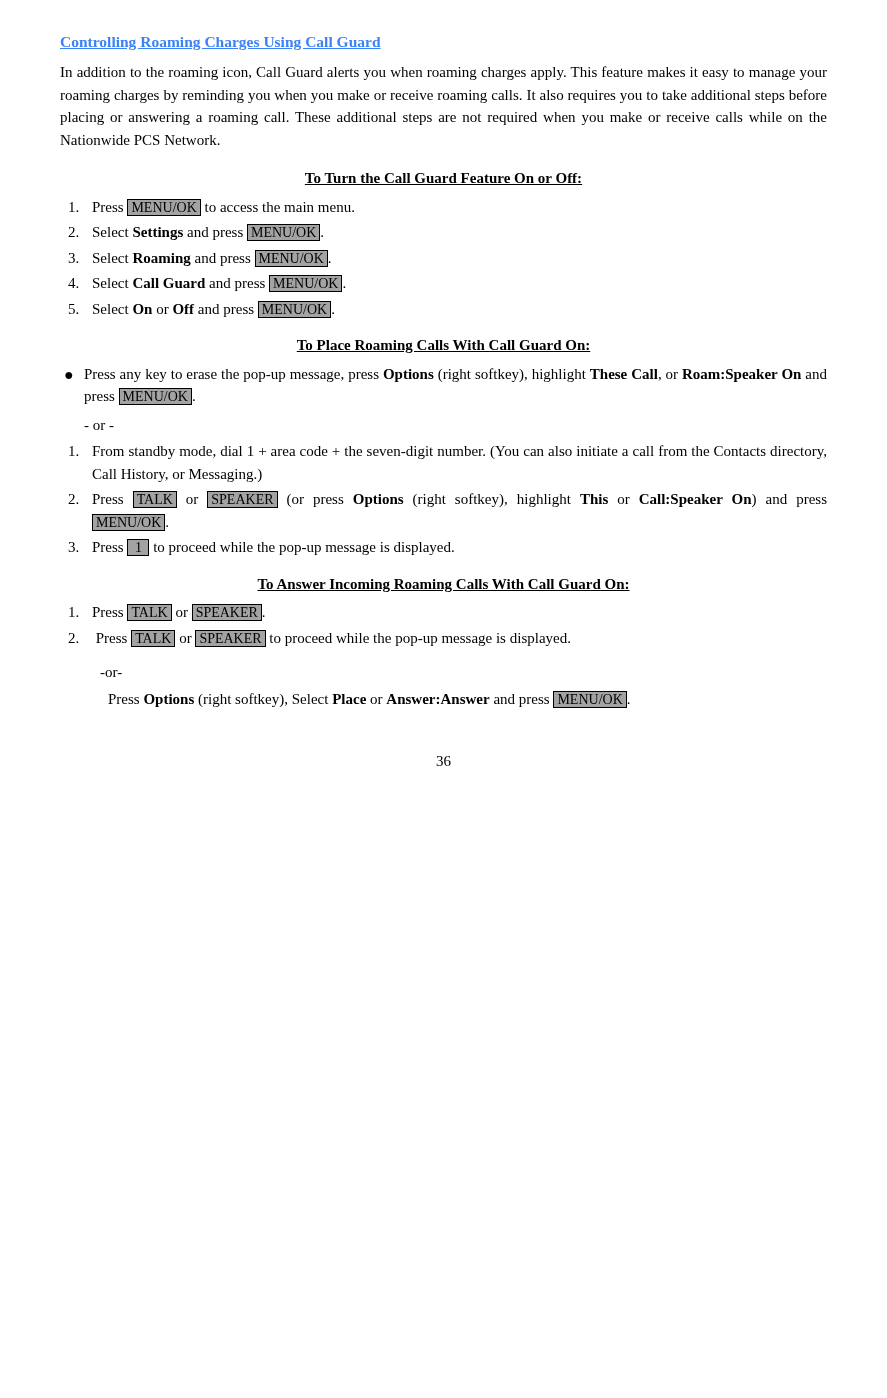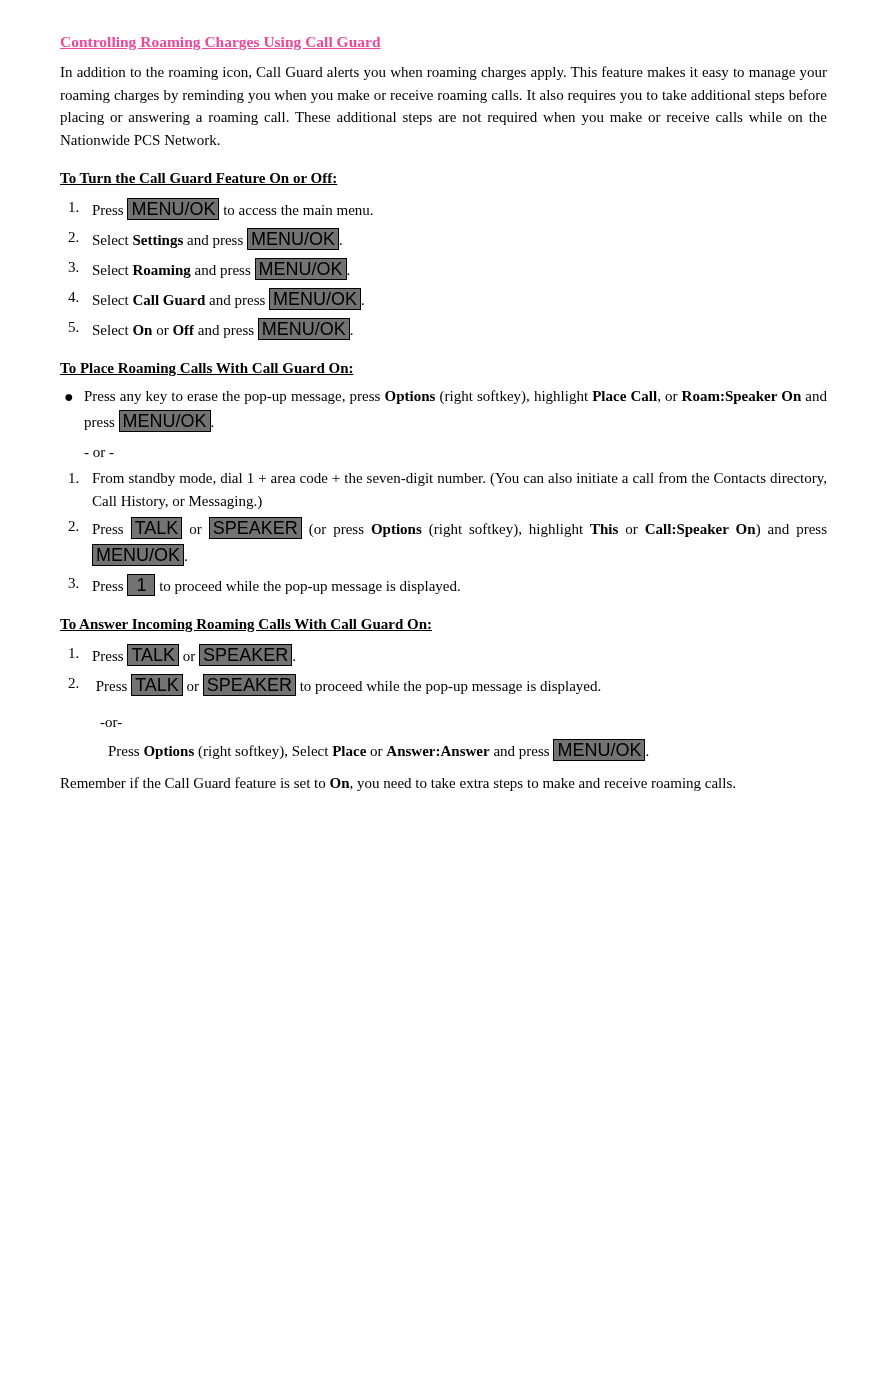--- a/index.html
+++ b/index.html
@@ -15,36 +15,37 @@
       line-height: 1.5;
       color: #000000;
       width: 887px;
       min-height: 1398px;
       padding: 30px 60px 60px 60px;
     }
 
     .page-title {
       font-size: 15.5px;
       font-weight: bold;
-      color: #ec4899;
+      color: #3b82f6;
       text-decoration: underline;
       margin-bottom: 8px;
     }
 
     .intro-para {
       margin-bottom: 16px;
       text-align: justify;
     }
 
     .section-heading {
       font-size: 15px;
       font-weight: bold;
       text-decoration: underline;
       margin-bottom: 6px;
       margin-top: 10px;
+      text-align: center;
     }
 
     .numbered-list {
       list-style: none;
       margin-left: 0;
       margin-bottom: 12px;
     }
 
     .numbered-list li {
       display: flex;
@@ -79,23 +80,23 @@
       padding-left: 4px;
     }
 
     .bullet-list li .content {
       flex: 1;
     }
 
     kbd {
       border: 1px solid #000;
       padding: 0px 3px;
-      font-family: Liberation Sans, sans-serif;
-      font-size: 18px;
-      background: #737373;
+      font-family: Liberation Serif, serif;
+      font-size: 14px;
+      background: #a3a3a3;
     }
 
     .bold {
       font-weight: bold;
     }
 
     .bold-underline {
       font-weight: bold;
     }
 
@@ -159,21 +160,21 @@
         <span class="content">Select <span class="bold-underline">On</span> or <span class="bold-underline">Off</span> and press <kbd>MENU/OK</kbd>.</span>
       </li>
     </ol>
   </div>
 
   <div class="section-block">
     <div class="section-heading">To Place Roaming Calls With Call Guard On:</div>
     <ul class="bullet-list">
       <li>
         <span class="bullet">●</span>
-        <span class="content">Press any key to erase the pop-up message, press <span class="bold-underline">Options</span> (right softkey), highlight <span class="bold-underline">Place Call</span>, or <span class="bold-underline">Roam:Speaker On</span> and press <kbd>MENU/OK</kbd>.</span>
+        <span class="content">Press any key to erase the pop-up message, press <span class="bold-underline">Options</span> (right softkey), highlight <span class="bold-underline">These Call</span>, or <span class="bold-underline">Roam:Speaker On</span> and press <kbd>MENU/OK</kbd>.</span>
       </li>
     </ul>
     <div class="or-dash" style="margin-left:24px; margin-bottom:4px;">- or -</div>
     <ol class="numbered-list">
       <li>
         <span class="num">1.</span>
         <span class="content">From standby mode, dial 1 + area code + the seven-digit number. (You can also initiate a call from the Contacts directory, Call History, or Messaging.)</span>
       </li>
       <li>
         <span class="num">2.</span>
@@ -195,16 +196,16 @@
       </li>
       <li>
         <span class="num">2.</span>
         <span class="content">&nbsp;Press <kbd>TALK</kbd> or <kbd>SPEAKER</kbd> to proceed while the pop-up message is displayed.</span>
       </li>
     </ol>
     <div class="or-dash" style="margin-left: 40px; margin-bottom: 4px;">-or-</div>
     <div class="indent-block" style="margin-left: 48px;">
       Press <span class="bold-underline">Options</span> (right softkey), Select <span class="bold">Place</span> or <span class="bold">Answer:Answer</span> and press <kbd>MENU/OK</kbd>.
     </div>
-    <p class="last-para">Remember if the Call Guard feature is set to <span class="bold-underline">On</span>, you need to take extra steps to make and receive roaming calls.</p>
   </div>
 
+  <div class="page-number">36</div>
 </div>
 
 </body></html>

